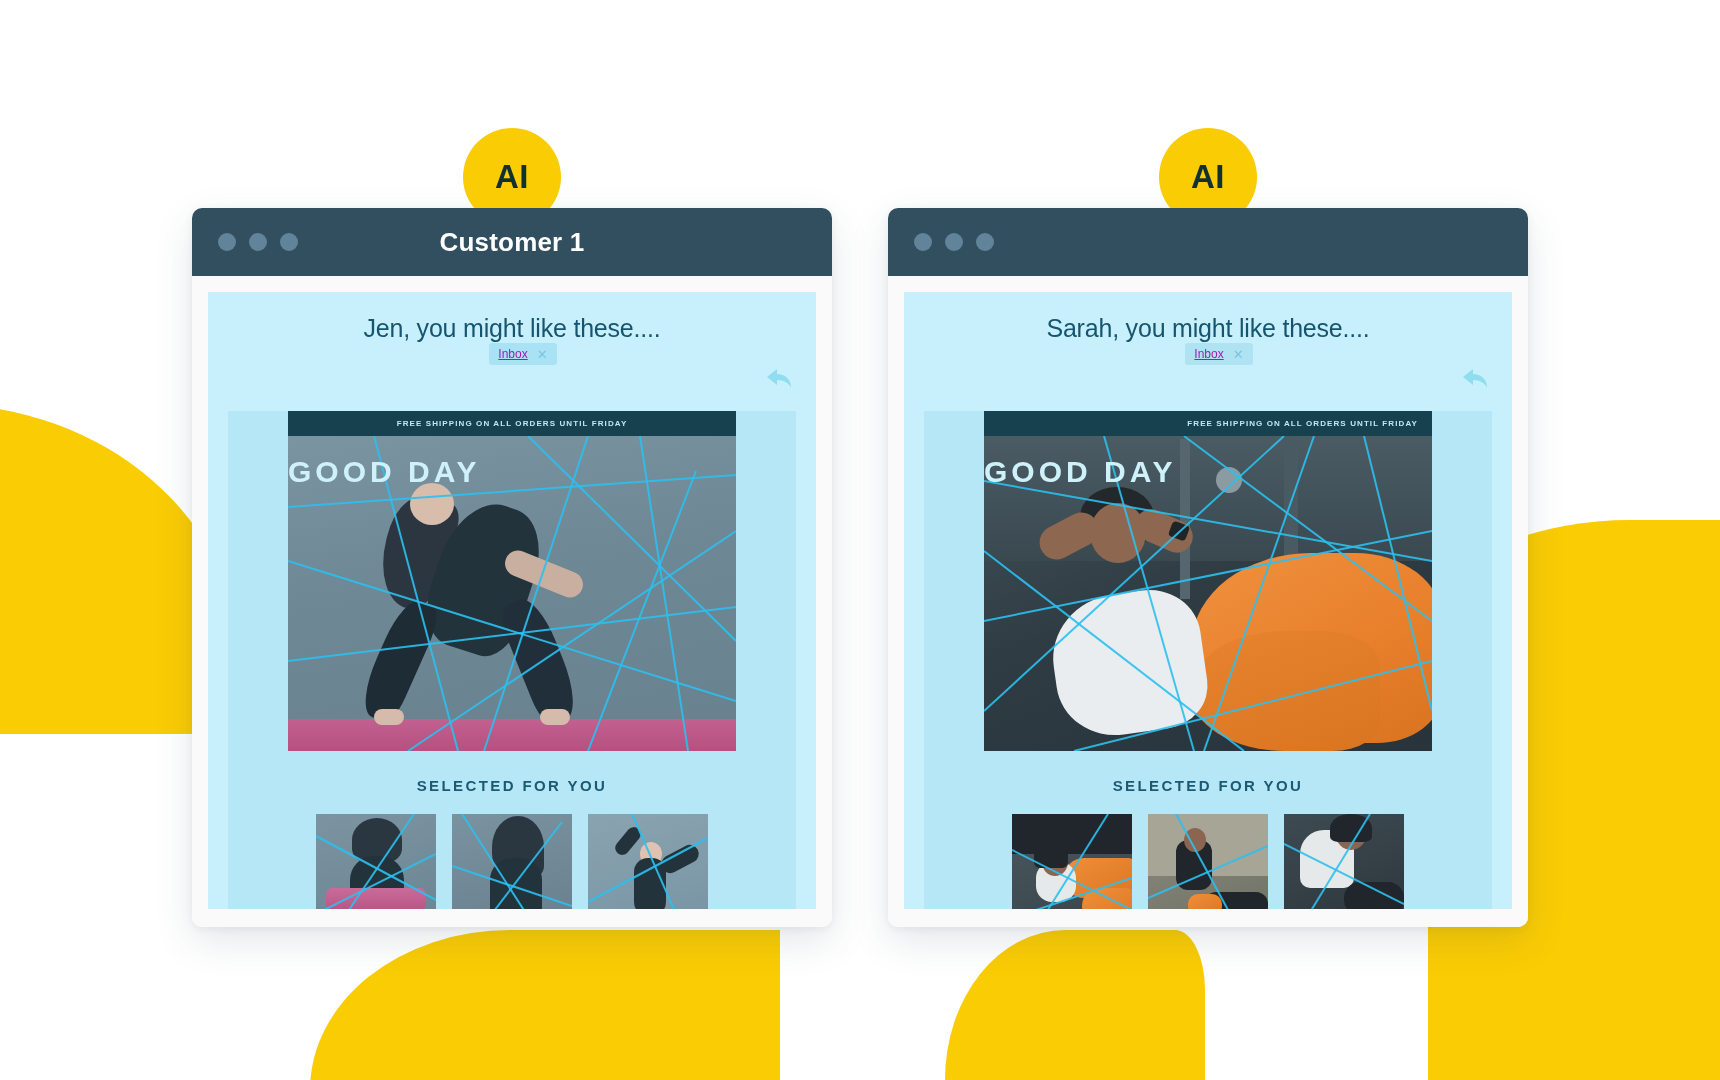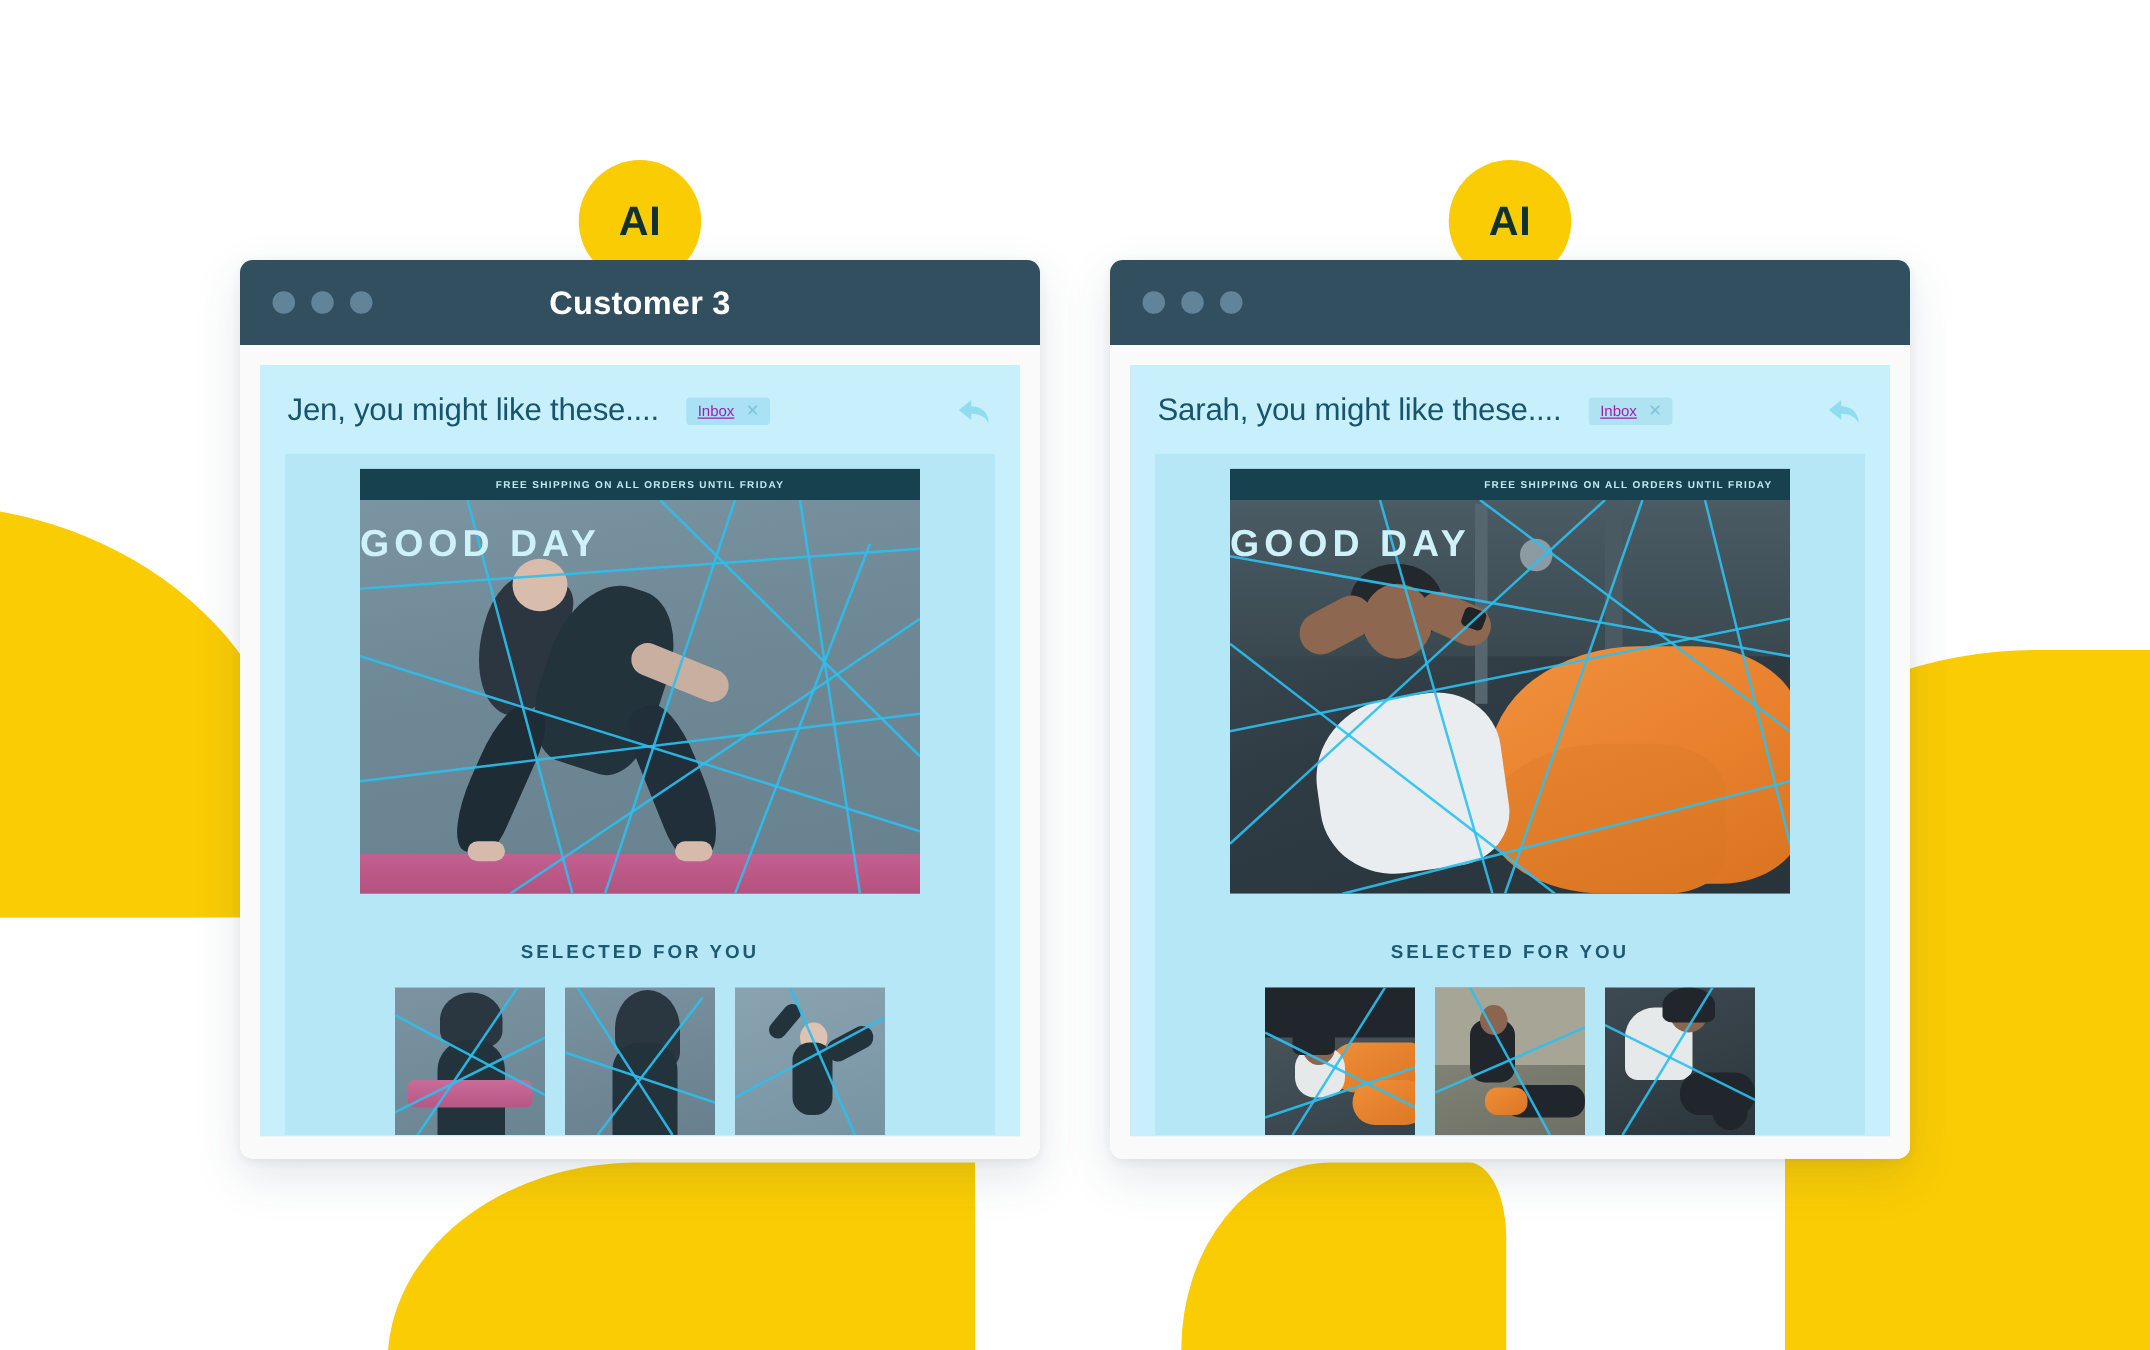--- a/index.html
+++ b/index.html
@@ -137,20 +137,21 @@
     height: 651px;
     overflow: hidden;
   }
 
   .mail { background: #C7F0FC; height: 100%; overflow: hidden; }
 
   .mail-header {
     display: flex;
     align-items: center;
     padding: 22px 22px 14px 22px;
+    flex-direction: column;
   }
 
   .subject {
     color: #17556E;
     font-size: 25px;
     font-weight: 400;
     letter-spacing: -0.2px;
     white-space: nowrap;
   }
 
@@ -171,21 +172,21 @@
   
   .newsletter {
     margin: 6px 20px 0 20px;
     background: #B6E7F6;
     height: 545px;
     overflow: hidden;
   }
 
   .hero {
     position: relative;
-    margin: 12px auto;
+    margin: 0 auto;
     width: 448px;
     height: 340px;
     overflow: hidden;
   }
   .hero.hero2 { width: 448px; }
 
   .hero-banner {
     position: relative;
     height: 25px;
     background: #17414E;
@@ -373,21 +374,21 @@
     <div class="ai-badge">
       <span>AI</span>
     </div>
 
     <div class="titlebar">
       <div class="dots">
         <span class="dot"></span>
         <span class="dot"></span>
         <span class="dot"></span>
       </div>
-      <div class="win-title">Customer 3</div>
+      <div class="win-title">Customer 1</div>
     </div>
 
     <div class="window-body">
       <div class="mail">
 
         <div class="mail-header">
           <span class="subject">Jen, you might like these....</span>
           <span class="inbox-chip">
             <span class="chip-label">Inbox</span>
             <span class="chip-x">✕</span>

